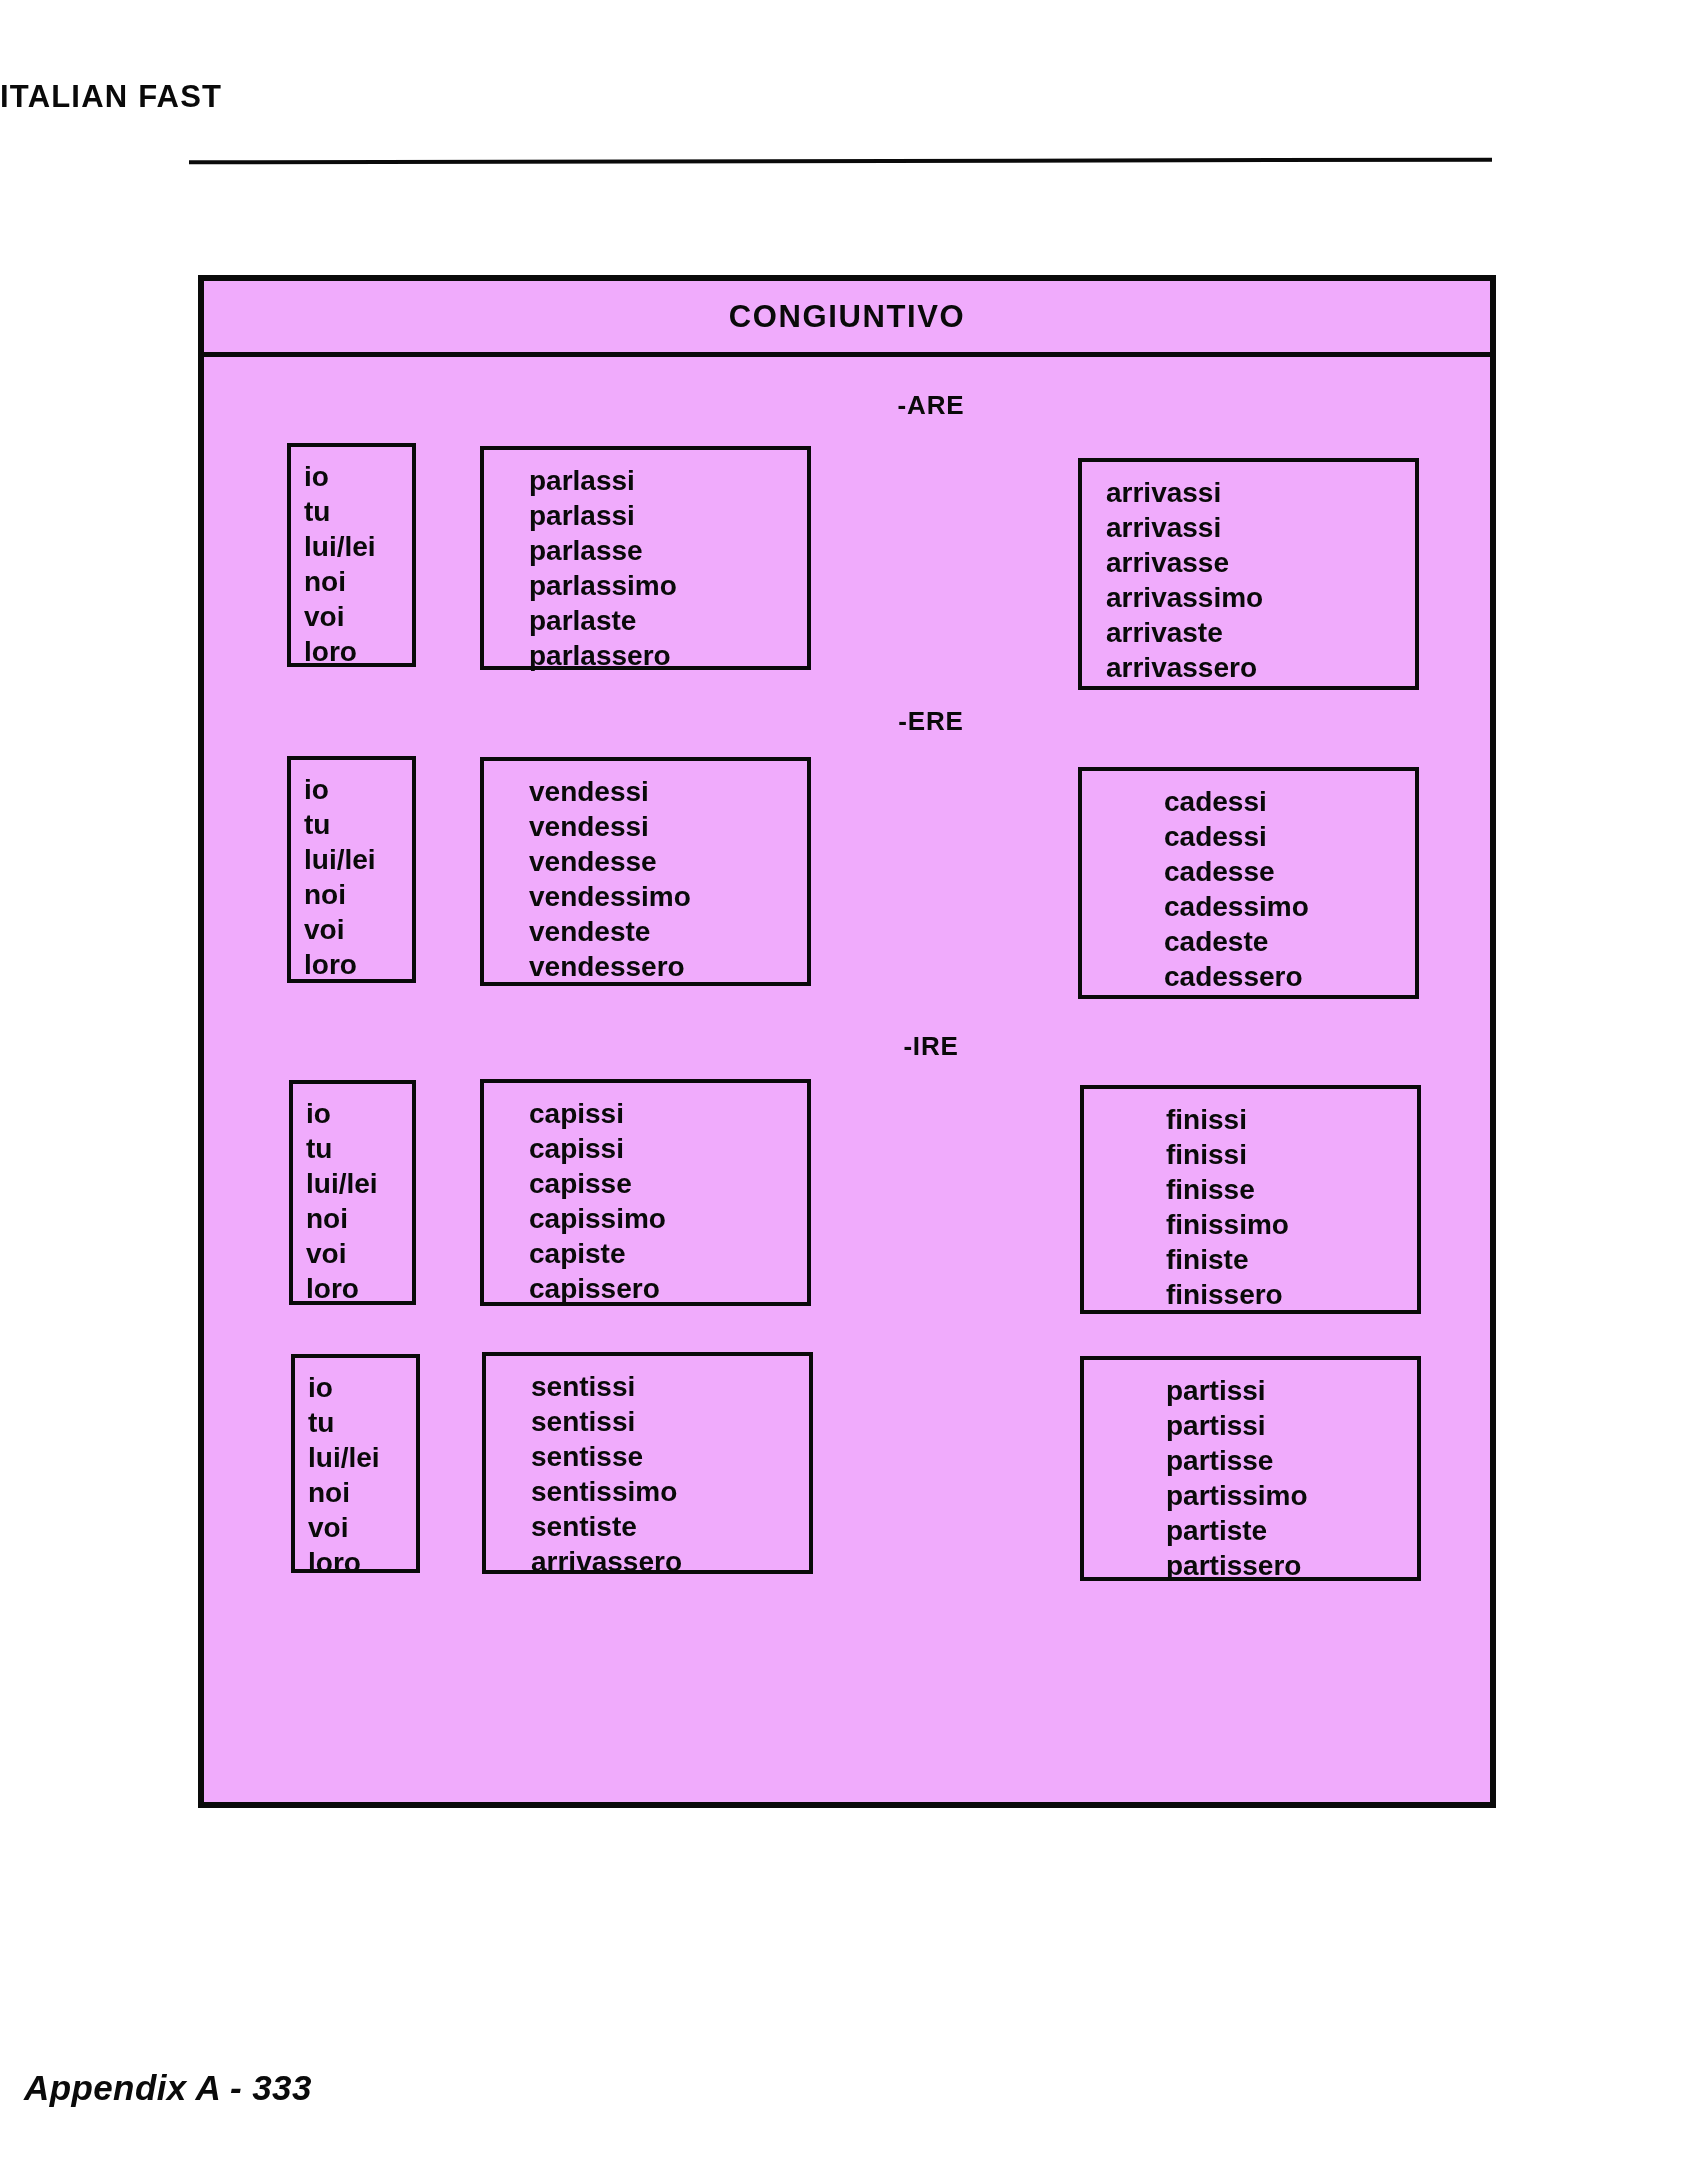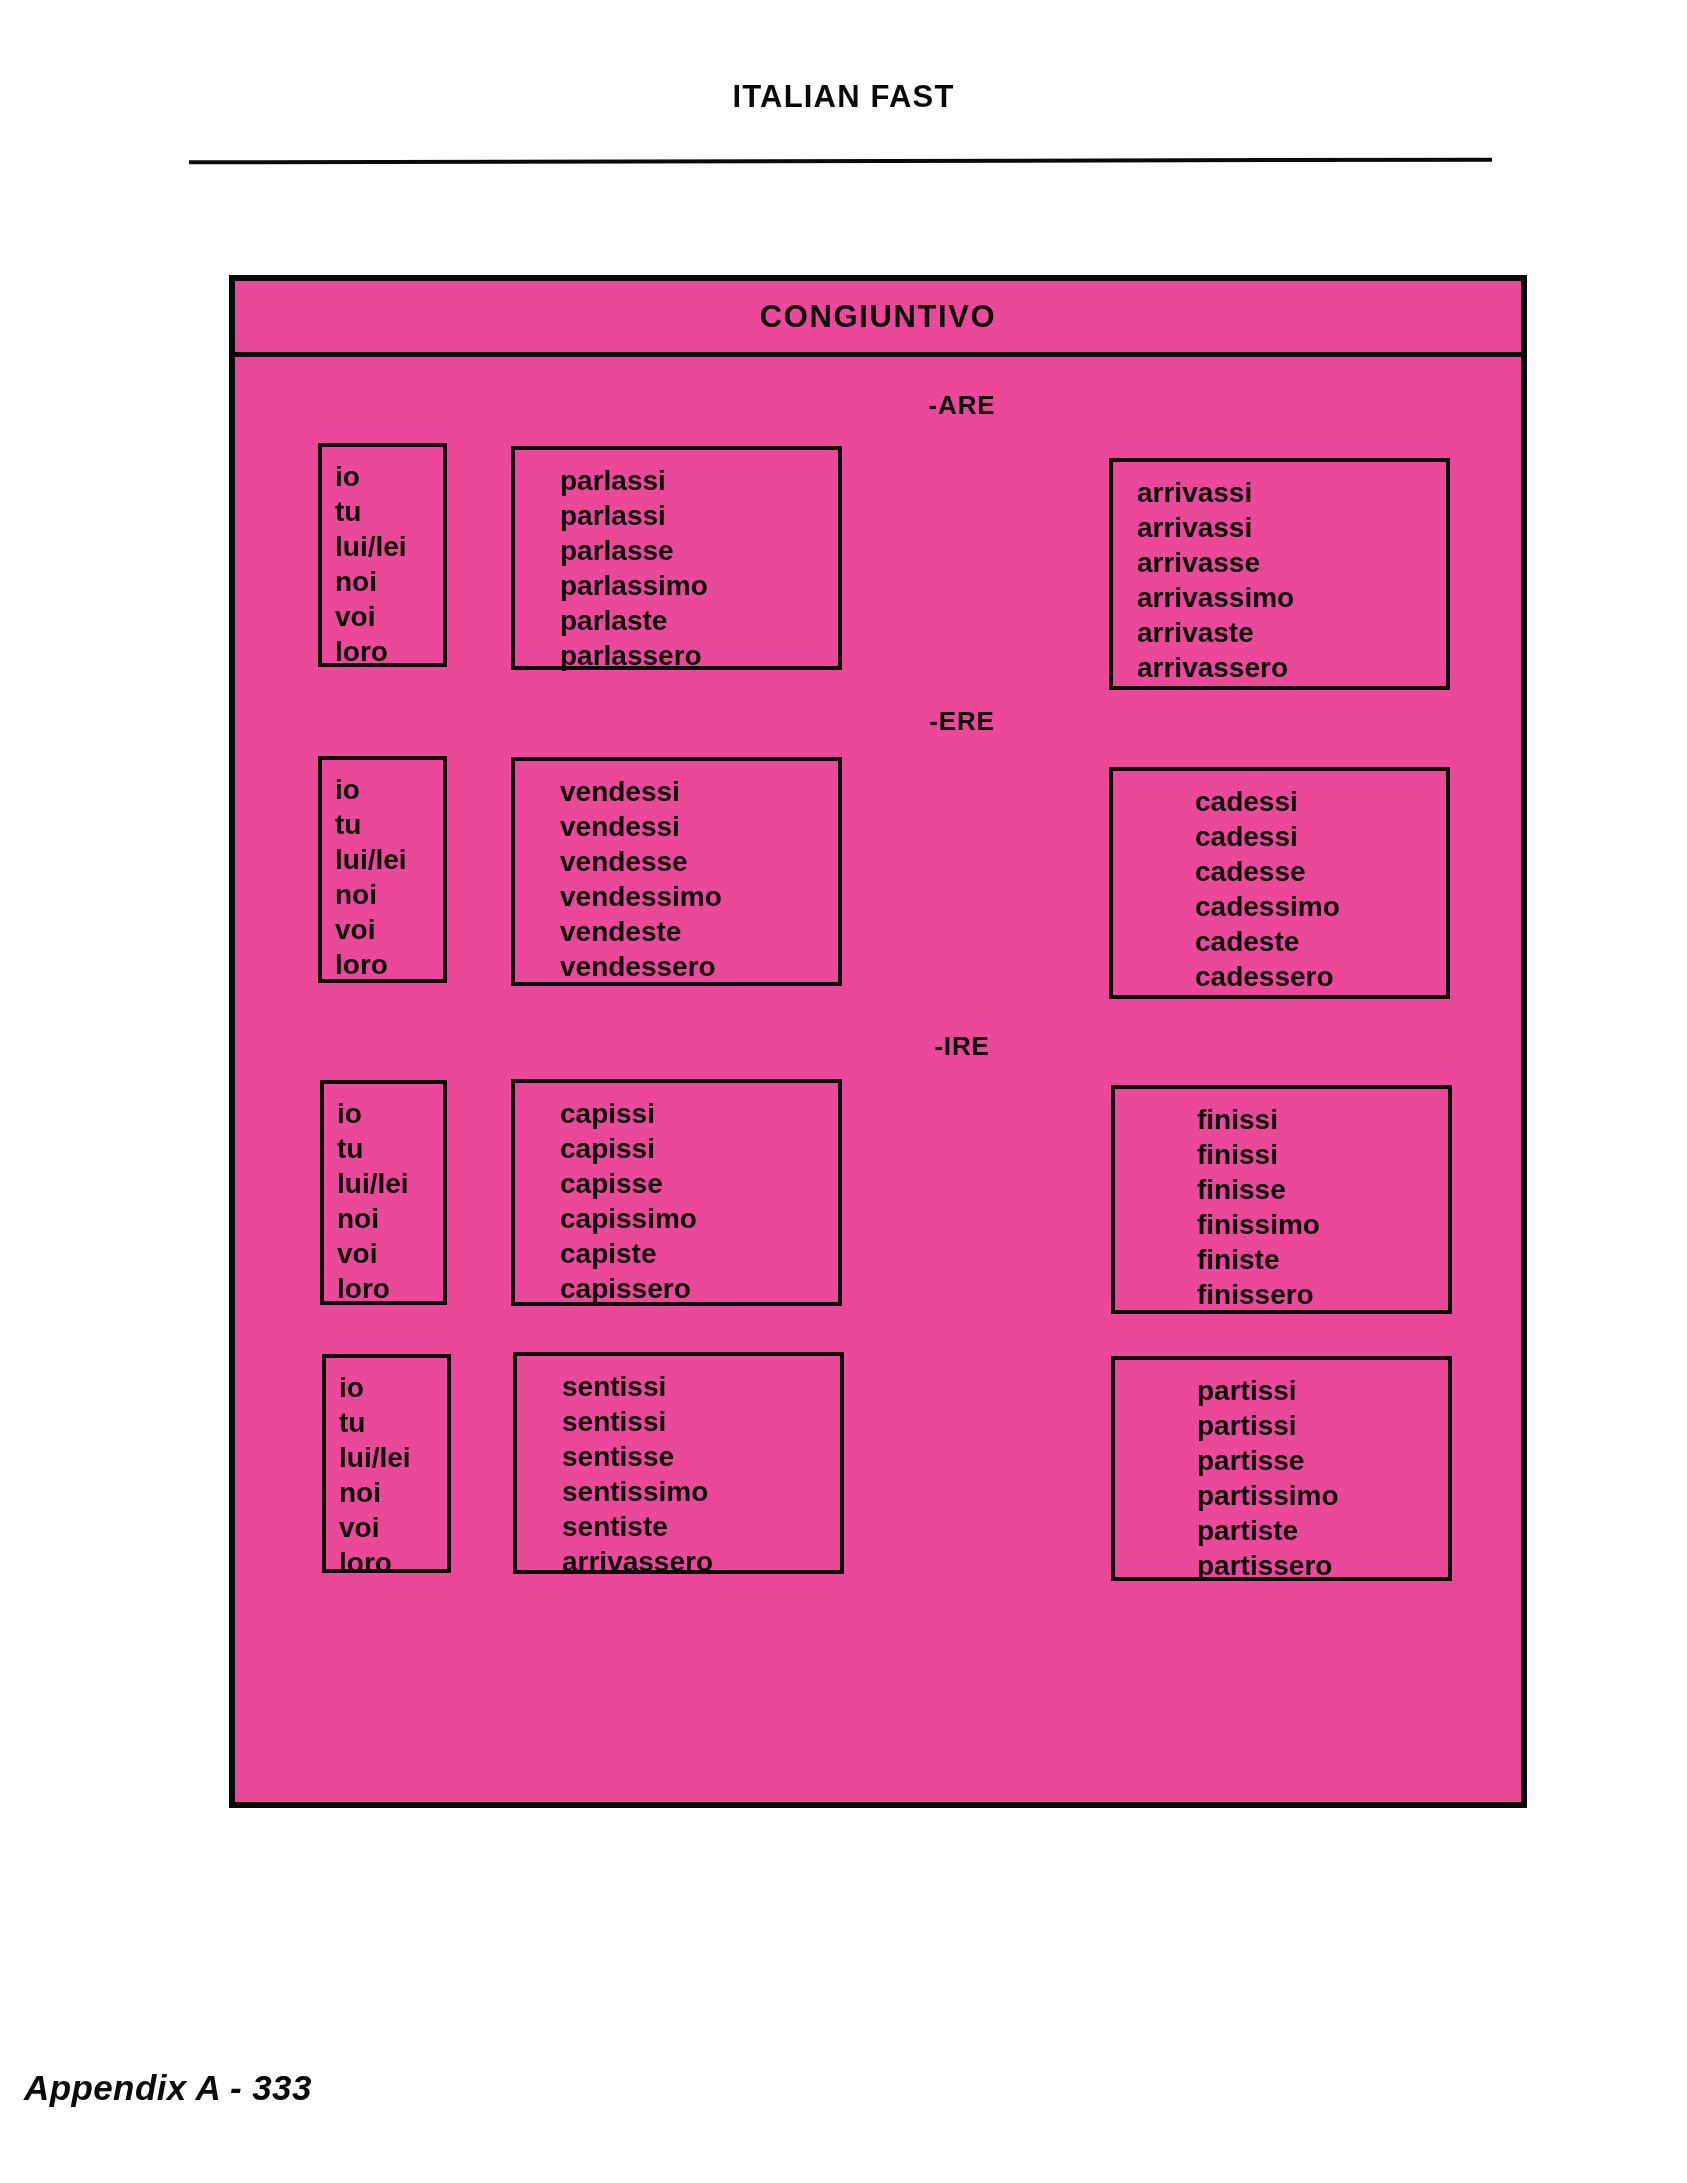--- a/index.html
+++ b/index.html
@@ -6,32 +6,30 @@
   .page{
     position:relative;
     width:1687px;height:2183px;
     background:#ffffff;
     font-family:"Liberation Sans", sans-serif;
     color:#0a0a0a;
     overflow:hidden;
   }
   .page-title{
     position:absolute;top:79px;left:0;width:100%;
-    text-align:center;
     font-size:31px;font-weight:700;letter-spacing:1.2px;
   }
   .title-rule{
     position:absolute;top:159px;left:189px;width:1303px;height:4.1px;
     background:#0a0a0a;transform:rotate(-0.12deg);
   }
   .main-box{
     position:absolute;left:198px;top:275px;width:1298px;height:1533px;
     border:6.6px solid #0a0a0a;box-sizing:border-box;
-    background:#ec4899;
-    margin-left:31px;
+    background:#f0abfc;
   }
   .band{
     display:flex;align-items:center;justify-content:center;
     border-bottom:5px solid #0a0a0a;
     font-size:31px;font-weight:700;letter-spacing:1.6px;
   }
   .band-title{height:71px;}
   .band-subtitle{height:73px;}
   .content{position:relative;width:100%;height:calc(100% - 153px);}
   .section-label{

